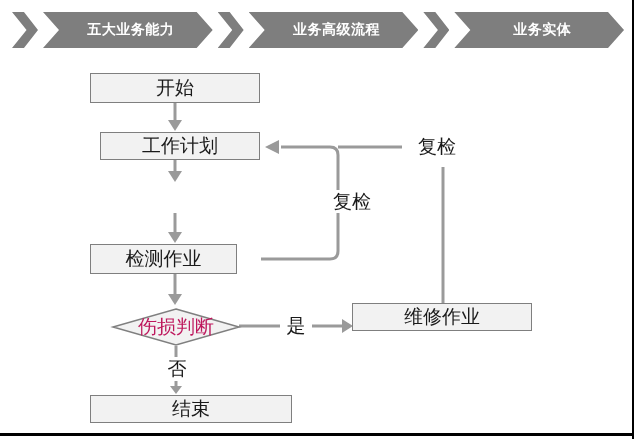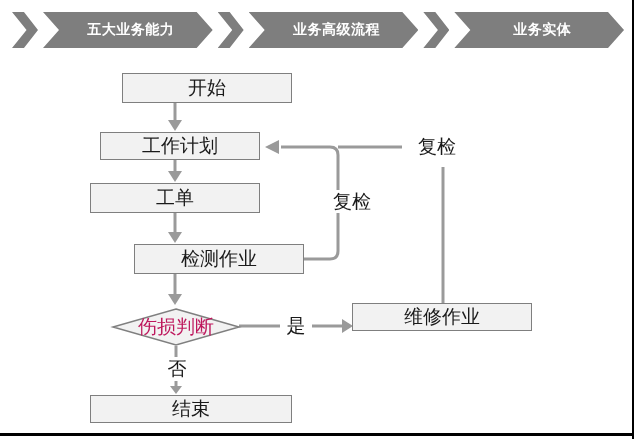--- a/index.html
+++ b/index.html
@@ -78,23 +78,22 @@
       <polygon points="170,386 182,386 176,394"></polygon>
     </g>
     <polygon points="176,309 239,327 176,345 113,327" fill="#f2f2f2" stroke="#7f7f7f" stroke-width="1.5"></polygon>
   </svg>
 
   <div class="edge-label" style="left:324px;top:190px;width:56px;height:23px;">复检</div>
   <div class="edge-label" style="left:408px;top:134px;width:58px;height:25px;">复检</div>
   <div class="edge-label" style="left:280px;top:314px;width:32px;height:24px;">是</div>
   <div class="edge-label" style="left:161px;top:357px;width:32px;height:24px;">否</div>
 
-  <div class="node" style="left:90px;top:73px;width:170px;height:30px;margin-left:32px;">开始</div>
+  <div class="node" style="left:90px;top:73px;width:170px;height:30px;">开始</div>
   <div class="node" style="left:100px;top:132px;width:160px;height:28px;">工作计划</div>
-  <div class="node" style="left:90px;top:183px;width:170px;height:30px;">工单</div>
-  <div class="node" style="left:90px;top:244px;width:170px;height:30px;margin-left:44px;">检测作业</div>
+  <div class="node" style="left:90px;top:244px;width:147px;height:30px;">检测作业</div>
   <div class="diamond-label" style="left:116px;top:316px;width:120px;height:22px;">伤损判断</div>
   <div class="node" style="left:352px;top:303px;width:180px;height:28px;">维修作业</div>
   <div class="node" style="left:90px;top:395px;width:202px;height:28px;">结束</div>
 
   <div class="edge-right"></div>
   <div class="edge-bottom"></div>
 </div>
 
 </body></html>

